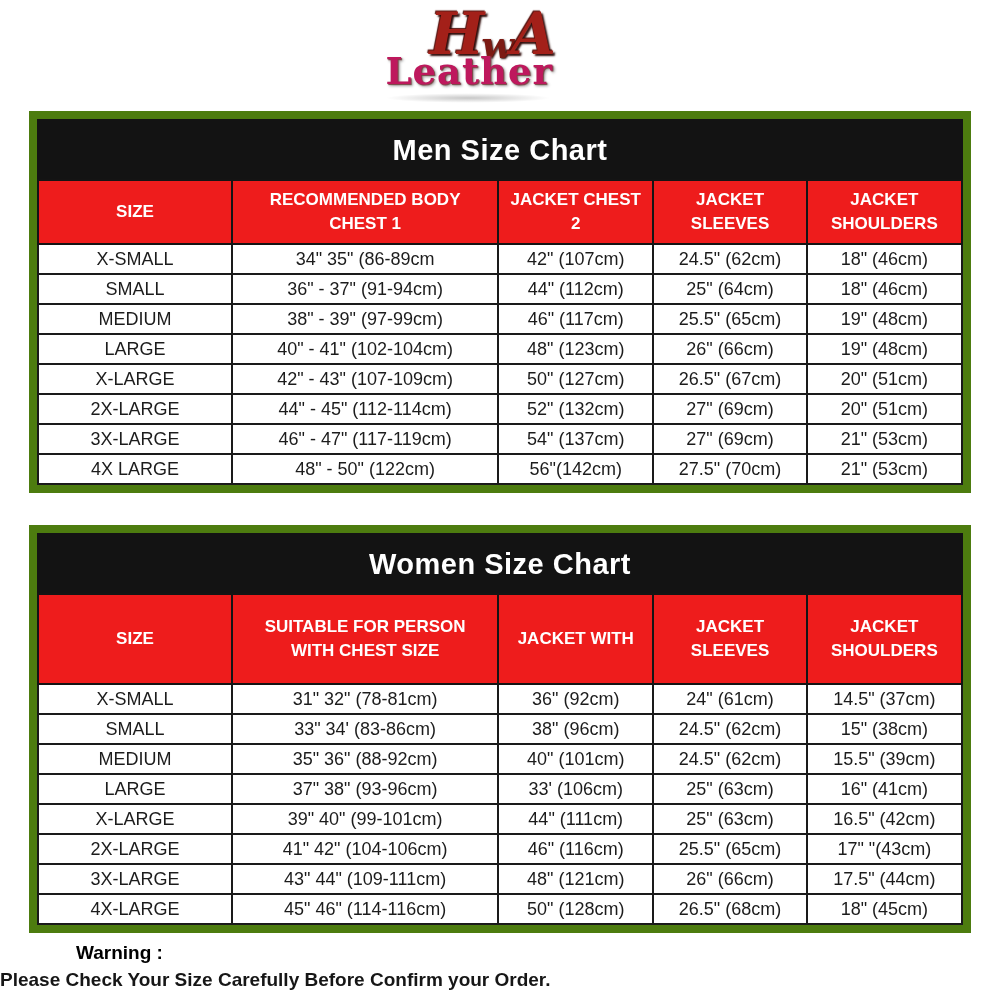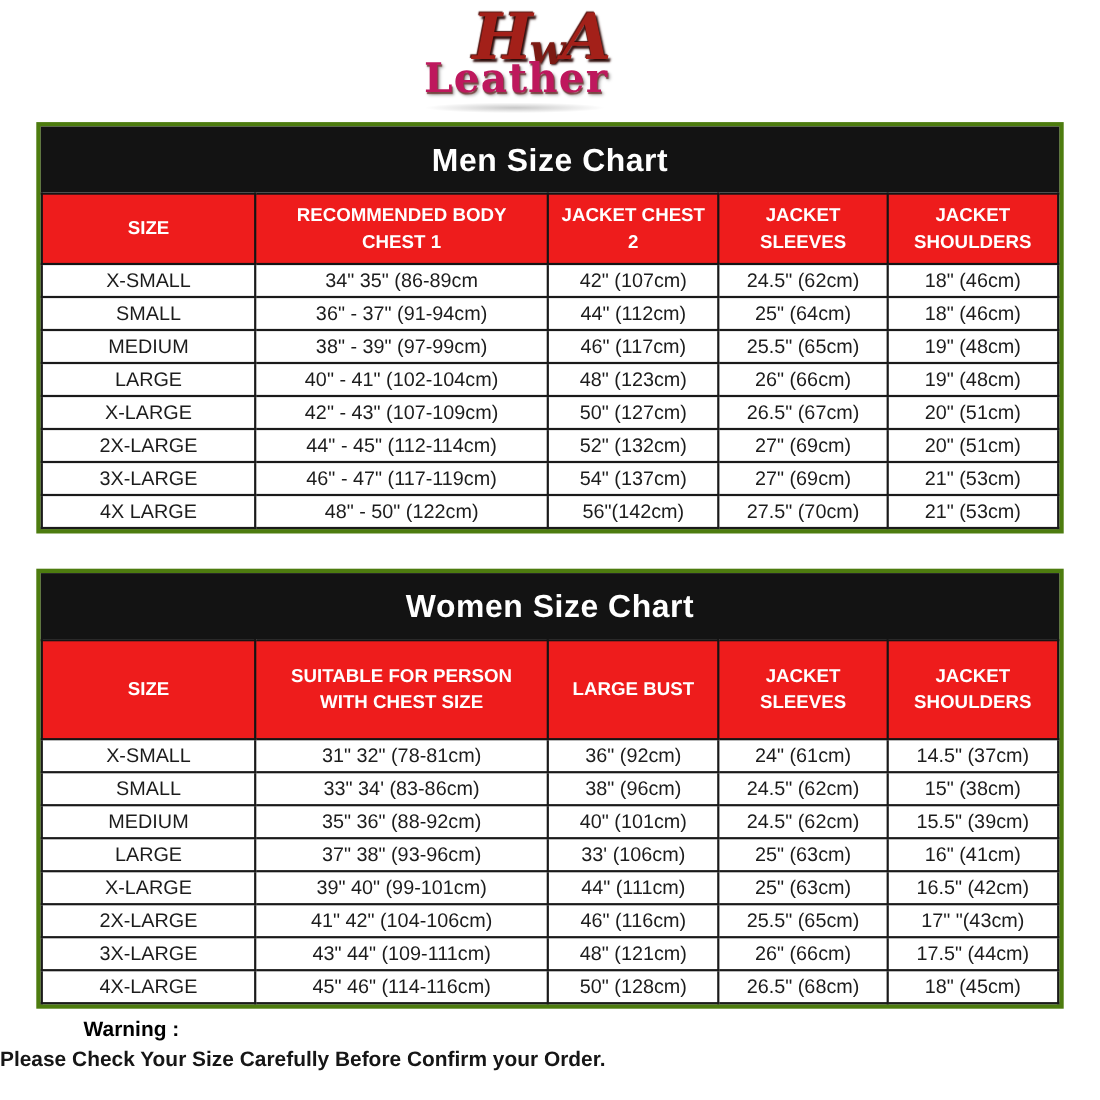--- a/index.html
+++ b/index.html
@@ -55,21 +55,21 @@
     height: 10px;
     width: 170px;
     margin: 0 auto;
     background: radial-gradient(ellipse at center, rgba(0,0,0,0.22) 0%, rgba(0,0,0,0) 68%);
   }
 
   
   .chart {
     width: 926px;
     margin: 0 auto;
-    border: 4px solid #4d7c0f;
+    border: 8px solid #4d7c0f;
     background: #ffffff;
   }
   .chart.men   { margin-top: 8px; }
   .chart.women { margin-top: 32px; }
 
   .chart-title {
     background: #131313;
     color: #ffffff;
     text-align: center;
     font-weight: bold;
@@ -235,21 +235,21 @@
           <col class="c-chest">
           <col class="c-jchest">
           <col class="c-sleeves">
           <col class="c-shoulders">
       </colgroup>
       <thead>
         <tr>
             <th>SIZE</th>
             <th>SUITABLE FOR PERSON
 WITH CHEST SIZE</th>
-            <th>LARGE BUST</th>
+            <th>JACKET WITH</th>
             <th>JACKET
 SLEEVES</th>
             <th>JACKET
 SHOULDERS</th>
           </tr>
       </thead>
       <tbody>
           <tr>
             <td>X-SMALL</td>
             <td>31" 32" (78-81cm)</td>

